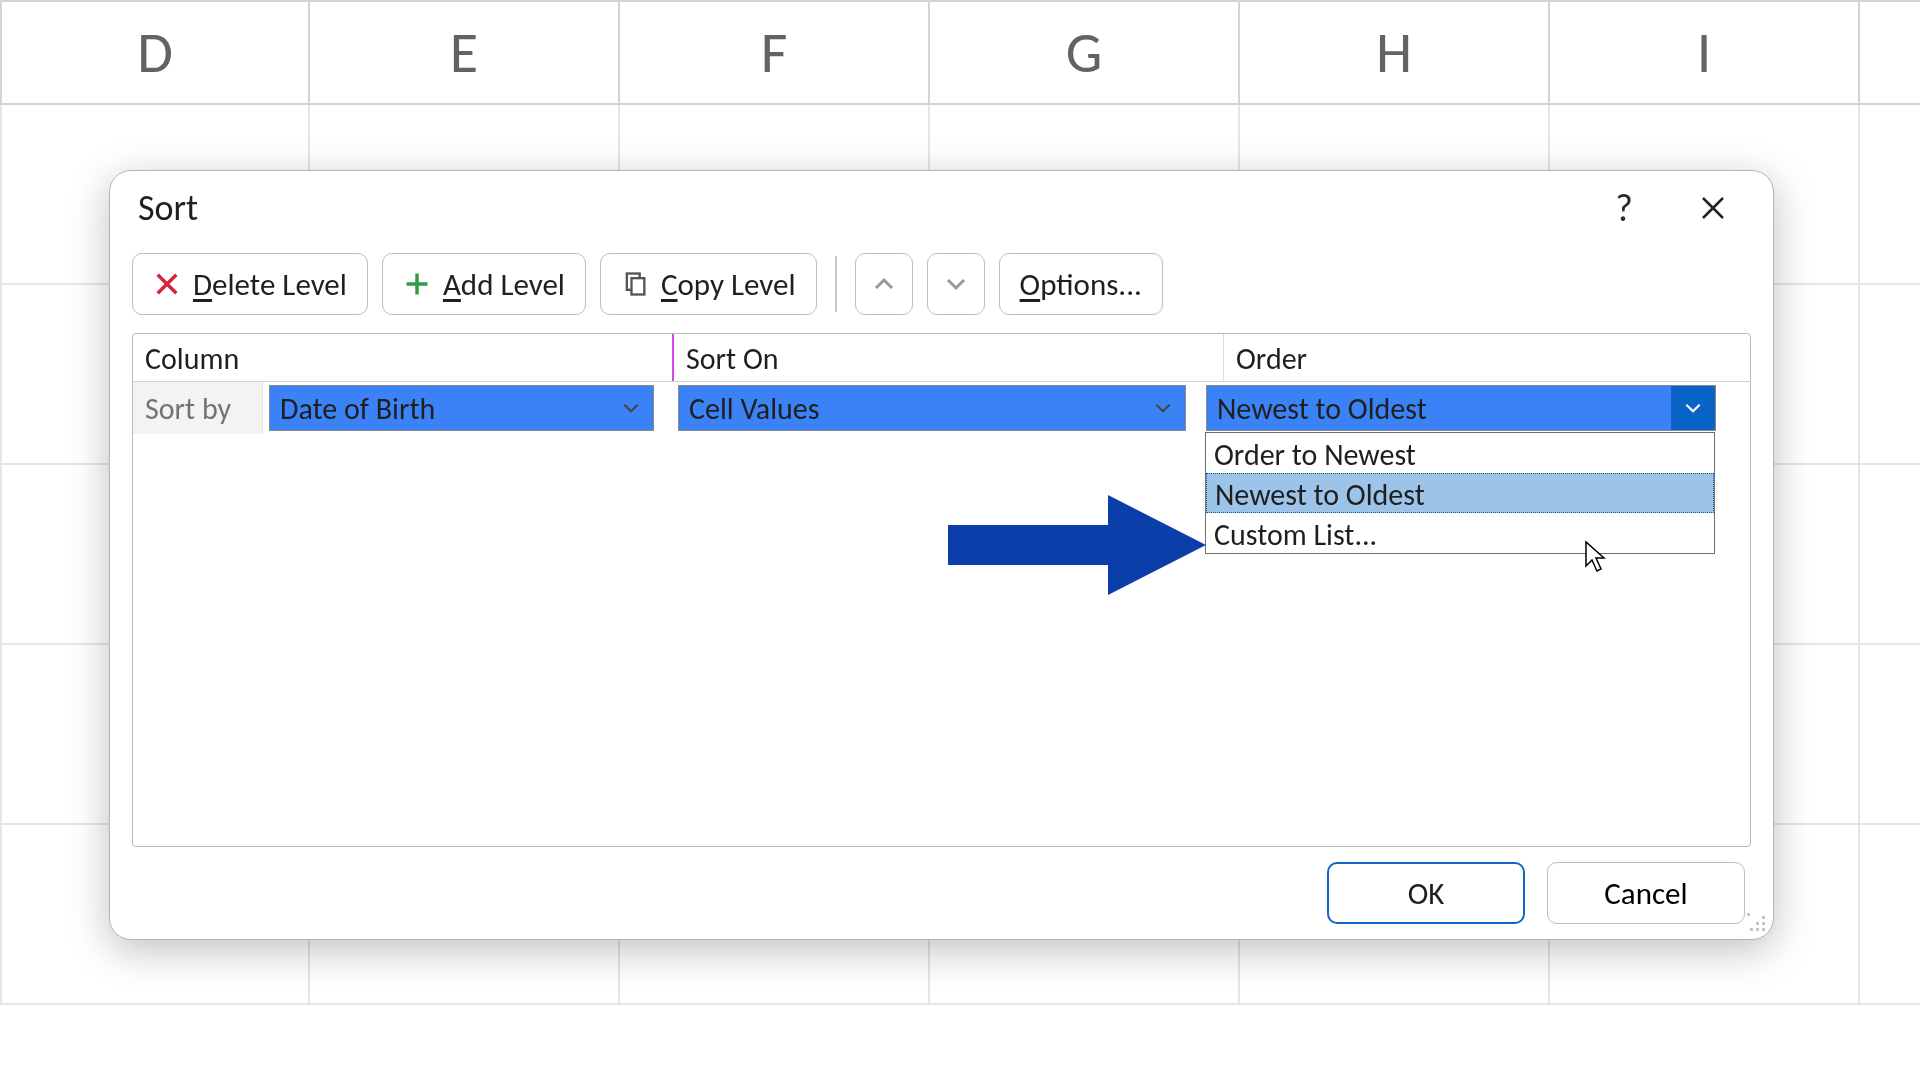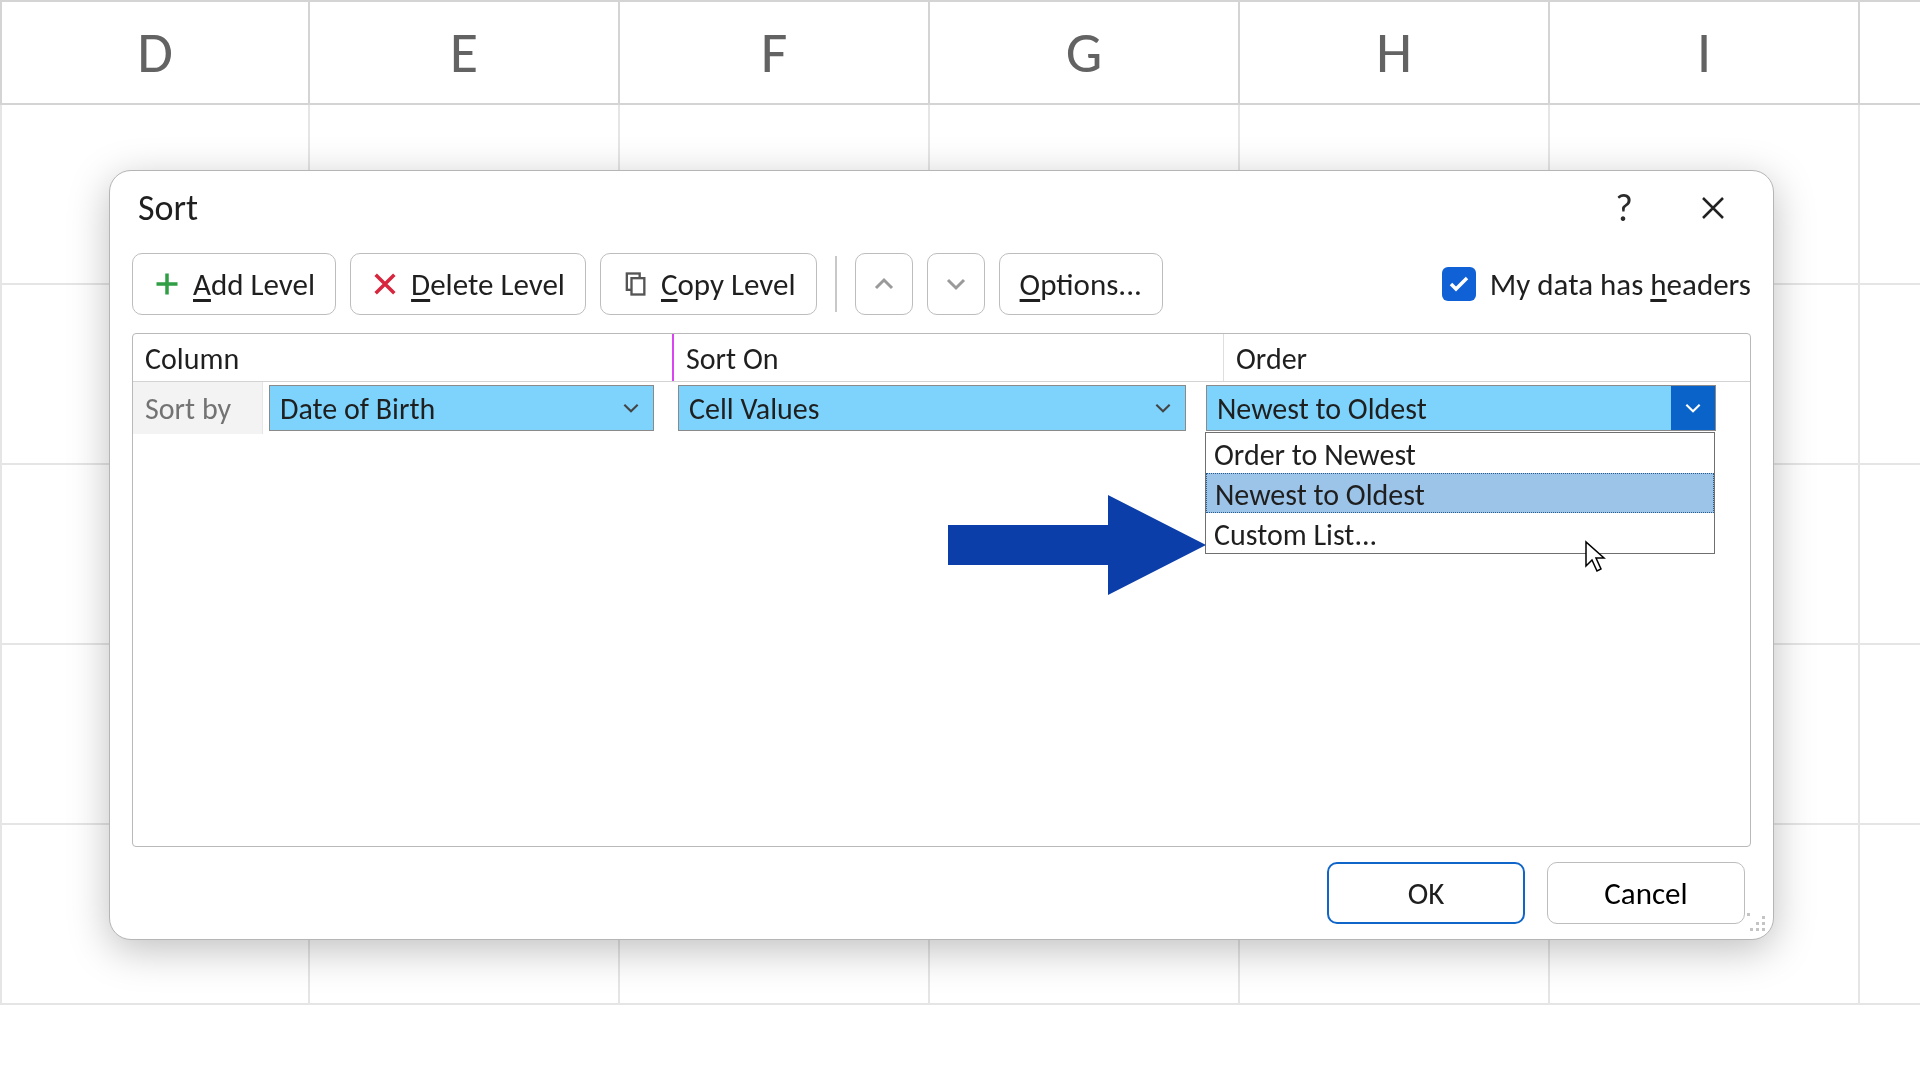--- a/index.html
+++ b/index.html
@@ -169,21 +169,21 @@
     font-size:30px;
     color:#737373;
     background:#f3f3f3;
     height:100%;
     display:flex; align-items:center;
     border-right:1px solid #e6e6e6;
   }
   .combo {
     height:46px;
     border:1px solid #8a8a8a;
-    background:#7dd3fc;
+    background:#3b82f6;
     display:flex;
     align-items:center;
     position:relative;
     font-size:30px;
     color:#1f1f1f;
     margin-right:12px;
   }
   .combo.c1 { width:385px; margin-left:6px; }
   .combo.c2 { width:508px; margin-left:12px; }
   .combo.c3 { width:510px; margin-left:8px;justify-content:flex-end; }
@@ -332,33 +332,33 @@
     <div class="title-btn close">
       <svg viewBox="0 0 24 24" width="30" height="30">
           <path d="M4 4 L20 20 M20 4 L4 20" stroke="#222" stroke-width="2" fill="none"></path>
         </svg>
     </div>
   </div>
 
   <div class="toolbar">
     <div class="tb-btn">
       <span class="icon">
+        <svg viewBox="0 0 24 24" width="28" height="28">
+            <path d="M4 4l16 16M20 4L4 20" stroke="#d7263d" stroke-width="3" fill="none"></path>
+          </svg>
+      </span>
+      <span><span class="und">D</span><span>elete Level</span></span>
+    </div>
+    <div class="tb-btn">
+      <span class="icon">
         <svg viewBox="0 0 24 24" width="30" height="30">
             <path d="M12 3v18M3 12h18" stroke="#2f9e44" stroke-width="3" fill="none"></path>
           </svg>
       </span>
       <span><span class="und">A</span><span>dd Level</span></span>
-    </div>
-    <div class="tb-btn">
-      <span class="icon">
-        <svg viewBox="0 0 24 24" width="28" height="28">
-            <path d="M4 4l16 16M20 4L4 20" stroke="#d7263d" stroke-width="3" fill="none"></path>
-          </svg>
-      </span>
-      <span><span class="und">D</span><span>elete Level</span></span>
     </div>
     <div class="tb-btn">
       <span class="icon">
         <svg viewBox="0 0 24 24" width="28" height="28">
             <rect x="5" y="3" width="11" height="14" stroke="#555" stroke-width="2" fill="none"></rect>
             <rect x="9" y="7" width="11" height="14" stroke="#555" stroke-width="2" fill="#fff"></rect>
           </svg>
       </span>
       <span><span class="und">C</span><span>opy Level</span></span>
     </div>
@@ -370,28 +370,20 @@
     </div>
     <div class="arrow-btn">
       <svg viewBox="0 0 24 24" width="24" height="24">
           <path d="M4 8l8 8 8-8" stroke="#9a9a9a" stroke-width="3" fill="none"></path>
         </svg>
     </div>
     <div class="tb-btn">
       <span><span class="und">O</span><span>ptions...</span></span>
     </div>
     <div class="spacer"></div>
-    <label class="chk-wrap">
-      <span class="chk">
-        <svg viewBox="0 0 24 24">
-            <path d="M4 12l5 5L20 6" stroke="#fff" stroke-width="3.5" fill="none"></path>
-          </svg>
-      </span>
-      <span>My data has <span class="und">h</span>eaders</span>
-    </label>
   </div>
 
   <div class="table-area">
     <div class="thead">
       <div class="th col1">Column</div>
       <div class="th col2">Sort On</div>
       <div class="th col3">Order</div>
     </div>
     <div class="trow">
       <div class="lab">Sort by</div>

